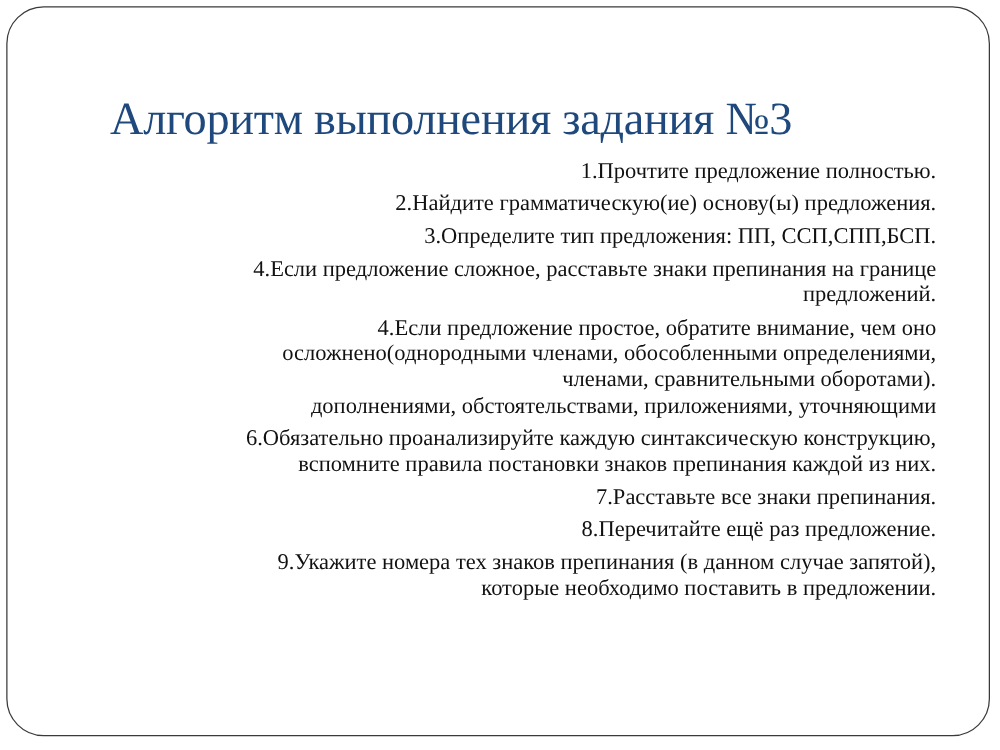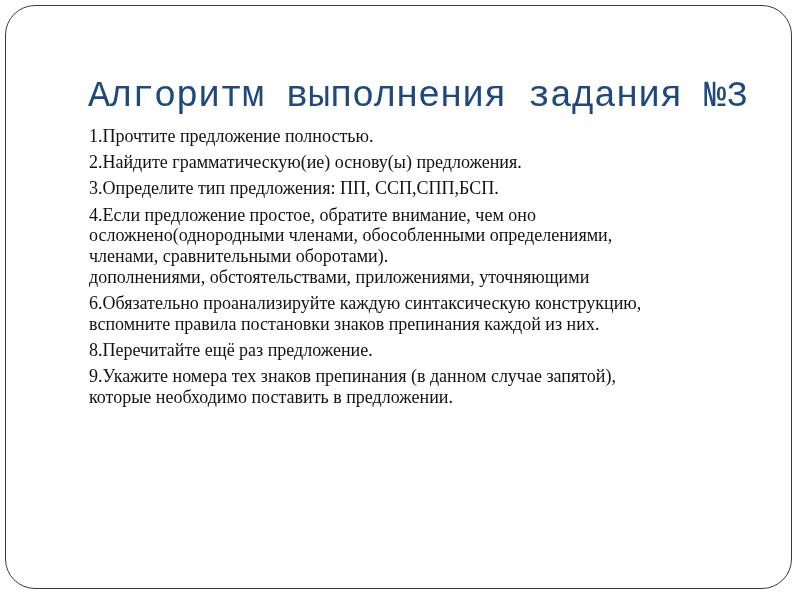--- a/index.html
+++ b/index.html
@@ -21,21 +21,21 @@
       height: 584px;
       border: 1.5px solid #3a3a3a;
       border-radius: 30px;
       box-sizing: border-box;
     }
     .slide-title {
       position: absolute;
       left: 88px;
       top: 70px;
       margin: 0;
-      font-family: Liberation Mono, monospace;
+      font-family: Liberation Serif, serif;
       font-weight: normal;
       font-size: 37px;
       line-height: 52px;
       color: #1f497d;
       white-space: nowrap;
       letter-spacing: -0.2px;
     }
     .steps {
       position: absolute;
       left: 89px;
@@ -45,20 +45,21 @@
       padding: 0;
       list-style: none;
       font-family: "Liberation Serif", "DejaVu Serif", serif;
       font-size: 18px;
       color: #111111;
     }
     .step {
       margin: 0 0 5.5px 0;
       line-height: 20.7px;
       white-space: nowrap;
+      text-align: right;
     }
     .step-line {
       display: block;
     }
   </style>
 </head>
 <body>
 
 <div class="slide-frame"></div>
 
@@ -68,28 +69,35 @@
   <li class="step">
     <span class="step-line">1.Прочтите предложение полностью.</span>
   </li>
   <li class="step">
     <span class="step-line">2.Найдите грамматическую(ие) основу(ы) предложения.</span>
   </li>
   <li class="step">
     <span class="step-line">3.Определите тип предложения: ПП, ССП,СПП,БСП.</span>
   </li>
   <li class="step">
+    <span class="step-line">4.Если предложение сложное, расставьте знаки препинания на границе</span>
+    <span class="step-line">предложений.</span>
+  </li>
+  <li class="step">
     <span class="step-line">4.Если предложение простое, обратите внимание, чем оно</span>
     <span class="step-line">осложнено(однородными членами, обособленными определениями,</span>
     <span class="step-line">членами, сравнительными оборотами).</span>
     <span class="step-line">дополнениями, обстоятельствами, приложениями, уточняющими</span>
   </li>
   <li class="step">
     <span class="step-line">6.Обязательно проанализируйте каждую синтаксическую конструкцию,</span>
     <span class="step-line">вспомните правила постановки знаков препинания каждой из них.</span>
+  </li>
+  <li class="step">
+    <span class="step-line">7.Расставьте все знаки препинания.</span>
   </li>
   <li class="step">
     <span class="step-line">8.Перечитайте ещё раз предложение.</span>
   </li>
   <li class="step">
     <span class="step-line">9.Укажите номера тех знаков препинания (в данном случае запятой),</span>
     <span class="step-line">которые необходимо поставить в предложении.</span>
   </li>
 </ul>
 

